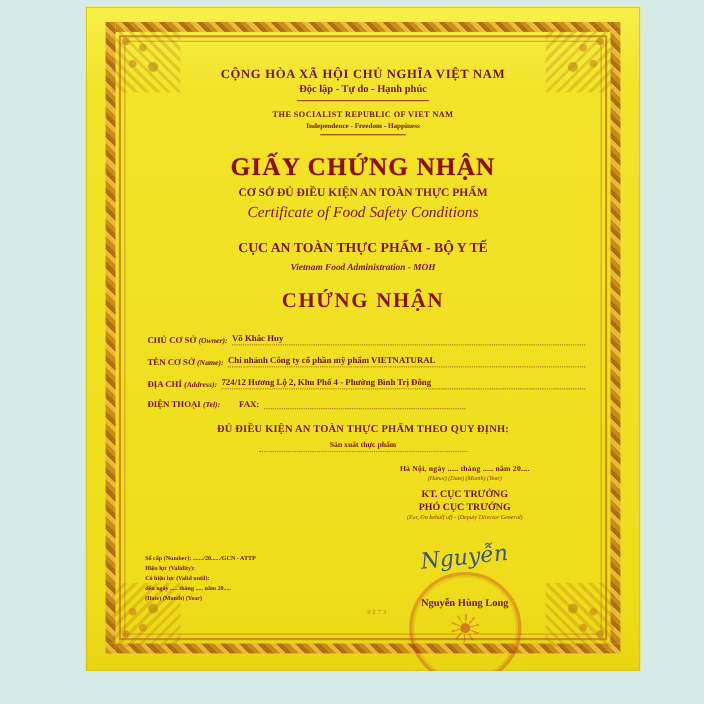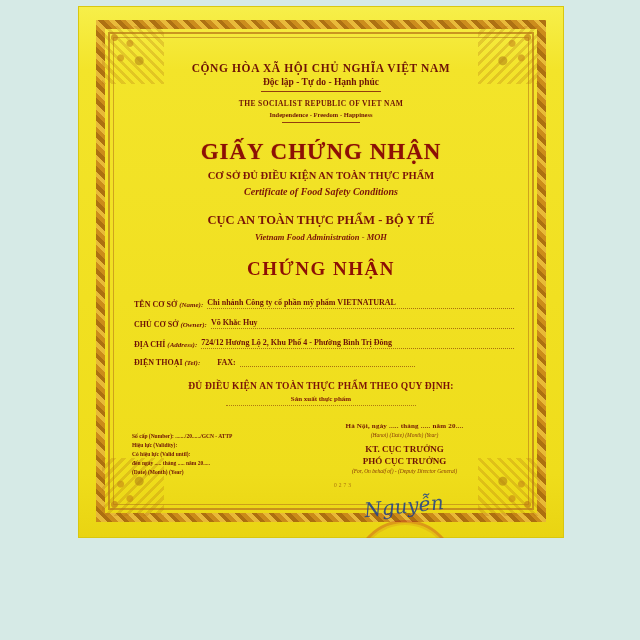--- a/index.html
+++ b/index.html
@@ -18,26 +18,27 @@
     height: 640px;
     background: #d6eae6;
   }
 
   
   .sheet {
     position: absolute;
     left: 78px;
     top: 6px;
     width: 486px;
-    height: 532px;
+    height: 604px;
     background: #f2e62a;
     background-image:
       linear-gradient(180deg, #f7ef4a 0%, #f3e42a 12%, #f1e021 55%, #efdd1b 88%, #e9d412 100%);
     box-shadow: 0 0 0 1px #d9c70f inset;
     overflow: hidden;
+    padding-left: 18px;
   }
 
   
   .border-outer {
     position: absolute;
     left: 18px;
     top: 14px;
     right: 18px;
     bottom: 16px;
     border: 9px solid #d9a21c;
@@ -135,23 +136,23 @@
     color: #8d0f05;
     text-shadow: 0 0 1px rgba(120,15,5,.5);
   }
   .subtitle {
     font-size: 10.5px;
     font-weight: bold;
     margin-top: 5px;
     color: #7a1308;
   }
   .subtitle-en {
-    font-size: 10px;
-    font-style: italic;
-    font-weight: bold;
+    font-size: 14px;
+    font-style: italic;
+    font-weight: normal;
     margin-top: 5px;
     color: #7a1308;
   }
 
   .agency {
     font-size: 12.5px;
     font-weight: bold;
     margin-top: 16px;
     color: #7a1308;
   }
@@ -377,32 +378,32 @@
         <div class="agency">CỤC AN TOÀN THỰC PHẨM - BỘ Y TẾ</div>
         <div class="agency-en">Vietnam Food Administration - MOH</div>
 
         <div class="certifies">CHỨNG NHẬN</div>
       </div>
 
       <div class="fields">
 
         <div class="field">
           <span class="label">
+            <span>CHỦ CƠ SỞ</span>
+            <i>(Owner):</i>
+          </span>
+          <span class="value">Võ Khắc Huy</span>
+        </div>
+
+        <div class="field">
+          <span class="label">
             <span>TÊN CƠ SỞ</span>
             <i>(Name):</i>
           </span>
           <span class="value">Chi nhánh Công ty cổ phần mỹ phẩm VIETNATURAL</span>
-        </div>
-
-        <div class="field">
-          <span class="label">
-            <span>CHỦ CƠ SỞ</span>
-            <i>(Owner):</i>
-          </span>
-          <span class="value">Võ Khắc Huy</span>
         </div>
 
         <div class="field">
           <span class="label">
             <span>ĐỊA CHỈ</span>
             <i>(Address):</i>
           </span>
           <span class="value">724/12 Hương Lộ 2, Khu Phố 4 - Phường Bình Trị Đông</span>
         </div>
 

